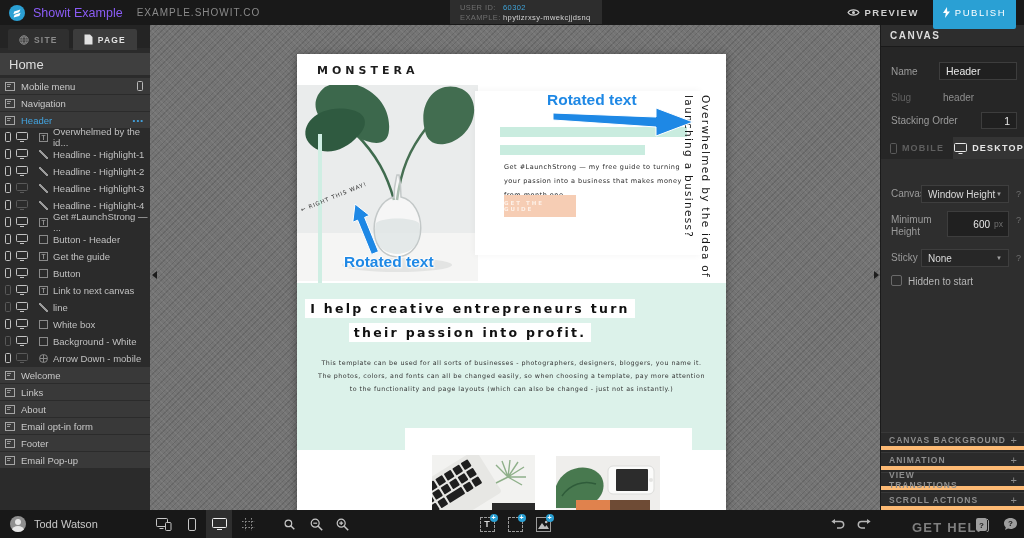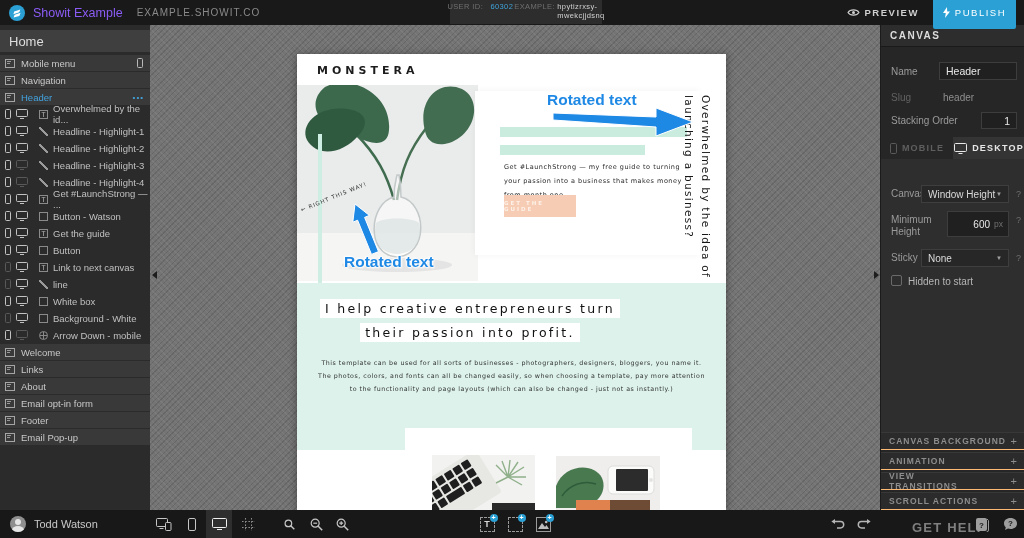--- a/index.html
+++ b/index.html
@@ -4,21 +4,21 @@
 <style>
   *{margin:0;padding:0;box-sizing:border-box}
   html,body{width:1024px;height:538px;background:#111;font-family:"Liberation Sans",sans-serif;-webkit-user-select:none;user-select:none}
   .app{position:relative;width:1024px;height:538px;overflow:hidden;background:#2b2b2b}
 
   
   .topbar{position:absolute;left:0;top:0;right:0;height:25px;background:#191919;display:flex;align-items:center;z-index:40}
   .tb-logo{width:16px;height:16px;border-radius:50%;background:#2ba0d4;margin:0 8px 0 9px;flex:0 0 auto}
   .tb-title{font-size:12.5px;color:#8b5cf6}
   .tb-domain{font-size:10px;color:#8a8a8a;letter-spacing:1px;margin-left:14px}
-  .tb-center{position:absolute;left:450px;top:0;width:152px;height:24px;background:#2d2d2d;padding:2px 10px;display:flex;flex-direction:row;justify-content:center;gap:1px}
+  .tb-center{position:absolute;left:450px;top:0;width:152px;height:24px;background:#2d2d2d;padding:2px 10px;display:flex;flex-direction:column;justify-content:center;gap:1px}
   .tb-center .row{display:flex;gap:5px;font-size:7.5px;letter-spacing:.4px;line-height:9px}
   .tb-center .lbl{color:#6f6f6f;width:38px}
   .tb-center .uid{color:#3fa3d8}
   .tb-center .did{color:#d2d2d2}
   .tb-right{margin-left:auto;display:flex;align-items:center;gap:14px;padding-right:8px}
   .tb-preview{display:flex;align-items:center;gap:5px;font-size:9.5px;font-weight:bold;letter-spacing:1.5px;color:#cfcfcf;cursor:pointer}
   .tb-publish{display:flex;align-items:center;gap:5px;height:17px;padding:16px 10px;background:#2aa0d4;border-radius:2px;font-size:9.5px;font-weight:normal;letter-spacing:1.5px;color:#fff;cursor:pointer}
 
   
   .sidebar{position:absolute;left:0;top:25px;width:150px;bottom:28px;background:#2b2b2b;overflow:hidden;z-index:10}
@@ -65,21 +65,21 @@
   .sp-rtw{position:absolute;left:1px;top:138px;width:80px;font-size:5.5px;letter-spacing:1px;color:#2b2b2b;transform:rotate(-22deg);z-index:3;white-space:nowrap}
   .sp-whitebox{position:absolute;left:178px;top:37px;width:225px;height:164px;background:#fff;box-shadow:0 0 7px rgba(0,0,0,.05);z-index:2}
   .sp-hl{position:absolute;height:10px;background:#c9ecdf;z-index:3}
   .sp-hl.h1{left:203px;top:73px;width:187px}
   .sp-hl.h2{left:203px;top:91px;width:145px}
   .sp-copy{position:absolute;left:207px;top:107px;width:193px;font-size:6.5px;letter-spacing:.5px;line-height:2.15;color:#2a2a2a;z-index:3}
   .sp-cta{position:absolute;left:207px;top:141px;width:72px;height:22px;background:#f6cdb4;display:flex;align-items:center;justify-content:center;font-size:5.5px;font-weight:bold;letter-spacing:2px;color:#fdf0e7;z-index:3;cursor:pointer}
   .sp-vertical{position:absolute;left:383px;top:41px;height:200px;writing-mode:vertical-rl;font-size:10.5px;font-weight:500;letter-spacing:1.3px;line-height:17px;color:#161616;z-index:3}
   .sp-vertical span{display:block}
   .sp-mint{position:absolute;left:0;top:229px;width:429px;height:167px;background:#dcf2ea;z-index:1}
-  .sp-heading{position:absolute;left:0;top:243px;width:346px;text-align:center;font-size:12.5px;font-weight:normal;letter-spacing:2.3px;line-height:24px;color:#111;z-index:2}
+  .sp-heading{position:absolute;left:0;top:243px;width:346px;text-align:center;font-size:12.5px;font-weight:bold;letter-spacing:2.3px;line-height:24px;color:#111;z-index:2}
   .sp-heading span{background:#fff;padding:2px 5px}
   .sp-mintcopy{position:absolute;left:17px;top:303px;width:395px;text-align:center;font-size:6.3px;letter-spacing:.5px;line-height:2.05;color:#333;z-index:2}
   .sp-bottombox{position:absolute;left:108px;top:374px;width:287px;height:82px;background:#fff;z-index:2}
   .sp-img{position:absolute;overflow:hidden;z-index:3}
   .sp-img.kb{left:135px;top:401px;width:103px;height:55px}
   .sp-img.ph{left:259px;top:402px;width:104px;height:54px}
   .ann{position:absolute;font-family:"Liberation Sans",sans-serif;font-size:15.5px;font-weight:bold;color:#1e88e5;z-index:10;text-shadow:0 0 2px #fff,0 0 2px #fff,0 0 3px #fff,1px 1px 2px #fff,-1px -1px 2px #fff}
   .ann.top{left:250px;top:37px}
   .ann.bottom{left:47px;top:199px}
   .arr{position:absolute;z-index:9}
@@ -104,21 +104,21 @@
   .pb-row{position:absolute;left:0;width:144px}
   .pb-lbl{position:absolute;left:10px;top:3px;color:#9a9a9a;line-height:12px}
   .pp-select{position:absolute;right:16px;top:0;width:88px;height:18px;background:#272727;border:1px solid #3e3e3e;display:flex;align-items:center;padding:0 6px;color:#dadada;cursor:pointer}
   .pp-select .caret{margin-left:auto;font-size:6px;color:#a0a0a0}
   .pp-q{position:absolute;right:4px;top:4px;color:#6f6f6f;font-size:9px}
   .in-mh{position:absolute;right:16px;top:0;width:62px;height:26px;background:#202020;border:1px solid #3d3d3d;display:flex;align-items:center;padding:0 5px}
   .in-mh .v{margin-left:auto;color:#e8e8e8}
   .in-mh .u{color:#6f6f6f;margin-left:4px;font-size:8.5px}
   .pp-check{position:absolute;left:10px;top:0;width:11px;height:11px;border:1px solid #6a6a6a;border-radius:2px;cursor:pointer}
   .pp-checklbl{position:absolute;left:27px;top:1px;color:#b5b5b5}
-  .pp-acc{position:absolute;left:0;width:144px;height:18px;background:#2b2b2b;border-top:1px solid #383838;border-bottom:1px solid #fdba74;display:flex;align-items:center;padding:0 8px;cursor:pointer}
+  .pp-acc{position:absolute;left:0;width:144px;height:18px;background:#2b2b2b;border-top:1px solid #383838;border-bottom:4px solid #fdba74;display:flex;align-items:center;padding:0 8px;cursor:pointer}
   .pp-acc .al{font-size:8.5px;font-weight:bold;letter-spacing:1px;color:#8d8d8d}
   .pp-acc .plus{margin-left:auto;color:#8d8d8d;font-size:11px}
 
   
   .bottombar{position:absolute;left:0;bottom:0;right:0;height:28px;background:#181818;z-index:40}
   .bb-user{position:absolute;left:10px;top:6px;display:flex;align-items:center;gap:8px}
   .bb-avatar{width:16px;height:16px;border-radius:50%;background:#8f8f8f;overflow:hidden;position:relative}
   .bb-avatar::before{content:"";position:absolute;left:5px;top:3px;width:6px;height:6px;border-radius:50%;background:#e6e6e6}
   .bb-avatar::after{content:"";position:absolute;left:2px;top:10px;width:12px;height:8px;border-radius:50%;background:#e6e6e6}
   .bb-name{font-size:11px;color:#c9c9c9}
@@ -165,20 +165,36 @@
       <span class="tb-publish">
         <svg width="7" height="11" viewBox="0 0 7 11">
             <polygon points="4,0 0,6 2.8,6 2,11 7,4.4 4.2,4.4" fill="#fff"></polygon>
           </svg>
         <span>PUBLISH</span>
       </span>
     </div>
   </header>
 
   <aside class="sidebar">
+    <div class="sb-tabs">
+      <span class="sb-tab inactive">
+        <svg width="10" height="10" viewBox="0 0 10 10">
+            <circle cx="5" cy="5" r="4.2" fill="none" stroke="#8a8a8a"></circle>
+            <ellipse cx="5" cy="5" rx="2" ry="4.2" fill="none" stroke="#8a8a8a" stroke-width=".8"></ellipse>
+            <path d="M.8 5 h8.4 M1.5 2.8 h7 M1.5 7.2 h7" stroke="#8a8a8a" stroke-width=".8"></path>
+          </svg>
+        <span>SITE</span>
+      </span>
+      <span class="sb-tab active">
+        <svg width="9" height="11" viewBox="0 0 9 11">
+            <path d="M.5.5 H6 L8.5 3 V10.5 H.5 Z" fill="#e2e2e2"></path>
+          </svg>
+        <span>PAGE</span>
+      </span>
+    </div>
     <div class="sb-home">Home</div>
 
     <div class="sb-list">
 
       <div class="sb-row sb-canvas r-phone">
           <span class="ci">
             <svg width="10" height="9" viewBox="0 0 10 9">
               <rect x=".5" y=".5" width="9" height="8" fill="none" stroke="currentColor"></rect>
               <path d="M2 2.5 h4 M2 4.5 h3" stroke="currentColor" stroke-width=".9"></path>
             </svg>
@@ -309,21 +325,21 @@
               <rect x=".5" y=".5" width="5" height="9" rx="1" fill="none" stroke="currentColor"></rect>
             </svg>
           </span>
           <span class="i-mon">
             <svg width="12" height="10" viewBox="0 0 12 10">
               <rect x=".5" y=".5" width="11" height="7" rx="1" fill="none" stroke="currentColor"></rect>
               <path d="M4 9.5 h4" stroke="currentColor"></path>
             </svg>
           </span>
           <span class="el-type"></span>
-          <span>Button - Watson</span>
+          <span>Button - Header</span>
         </div>
         <div class="sb-row sb-el t-text">
           <span class="i-ph">
             <svg width="6" height="10" viewBox="0 0 6 10">
               <rect x=".5" y=".5" width="5" height="9" rx="1" fill="none" stroke="currentColor"></rect>
             </svg>
           </span>
           <span class="i-mon">
             <svg width="12" height="10" viewBox="0 0 12 10">
               <rect x=".5" y=".5" width="11" height="7" rx="1" fill="none" stroke="currentColor"></rect>

